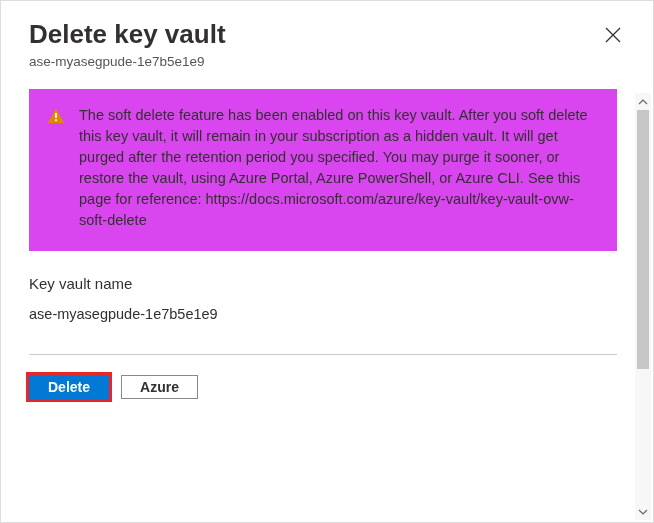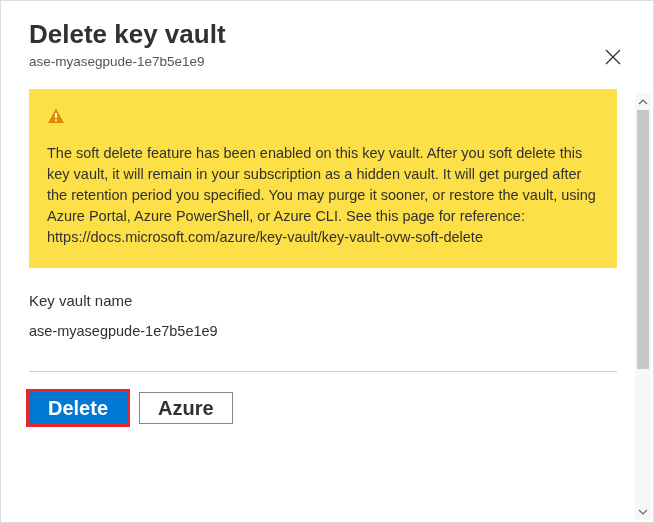--- a/index.html
+++ b/index.html
@@ -14,21 +14,21 @@
     }
     .panel {
       padding: 18px 28px 0 28px;
       display: flex;
       flex-direction: column;
       height: 100%;
     }
     .header {
       display: flex;
       justify-content: space-between;
-      align-items: flex-end;
+      align-items: flex-start;
     }
     .title {
       font-size: 26px;
       font-weight: 600;
       color: #323130;
       line-height: 1.2;
     }
     .subtitle {
       font-size: 13.5px;
       color: #555;
@@ -40,25 +40,24 @@
       margin-top: 4px;
     }
     .close-btn svg { display: block; }
 
     .scroll-area {
       margin-top: 20px;
       padding-right: 8px;
     }
 
     .warning-box {
-      background: #fde047;
+      background: #d946ef;
       padding: 16px 20px 20px 18px;
       display: flex;
       gap: 14px;
-      flex-direction: column;
     }
     .warning-box .icon {
       flex-shrink: 0;
       margin-top: 2px;
     }
     .warning-text {
       font-size: 14.5px;
       color: #323130;
       line-height: 1.45;
       word-break: break-word;
@@ -84,23 +83,23 @@
     }
 
     .footer {
       display: flex;
       gap: 12px;
       margin-top: 20px;
       padding-bottom: 18px;
     }
     .btn {
       font-family: inherit;
-      font-size: 20px;
+      font-size: 14px;
       font-weight: 600;
-      height: 32px;
+      height: 24px;
       padding: 0 18px;
       cursor: pointer;
       background: #fff;
       border: 1px solid #8a8886;
       color: #323130;
     }
     .btn-primary {
       background: #0078d4;
       border-color: #0078d4;
       color: #fff;

